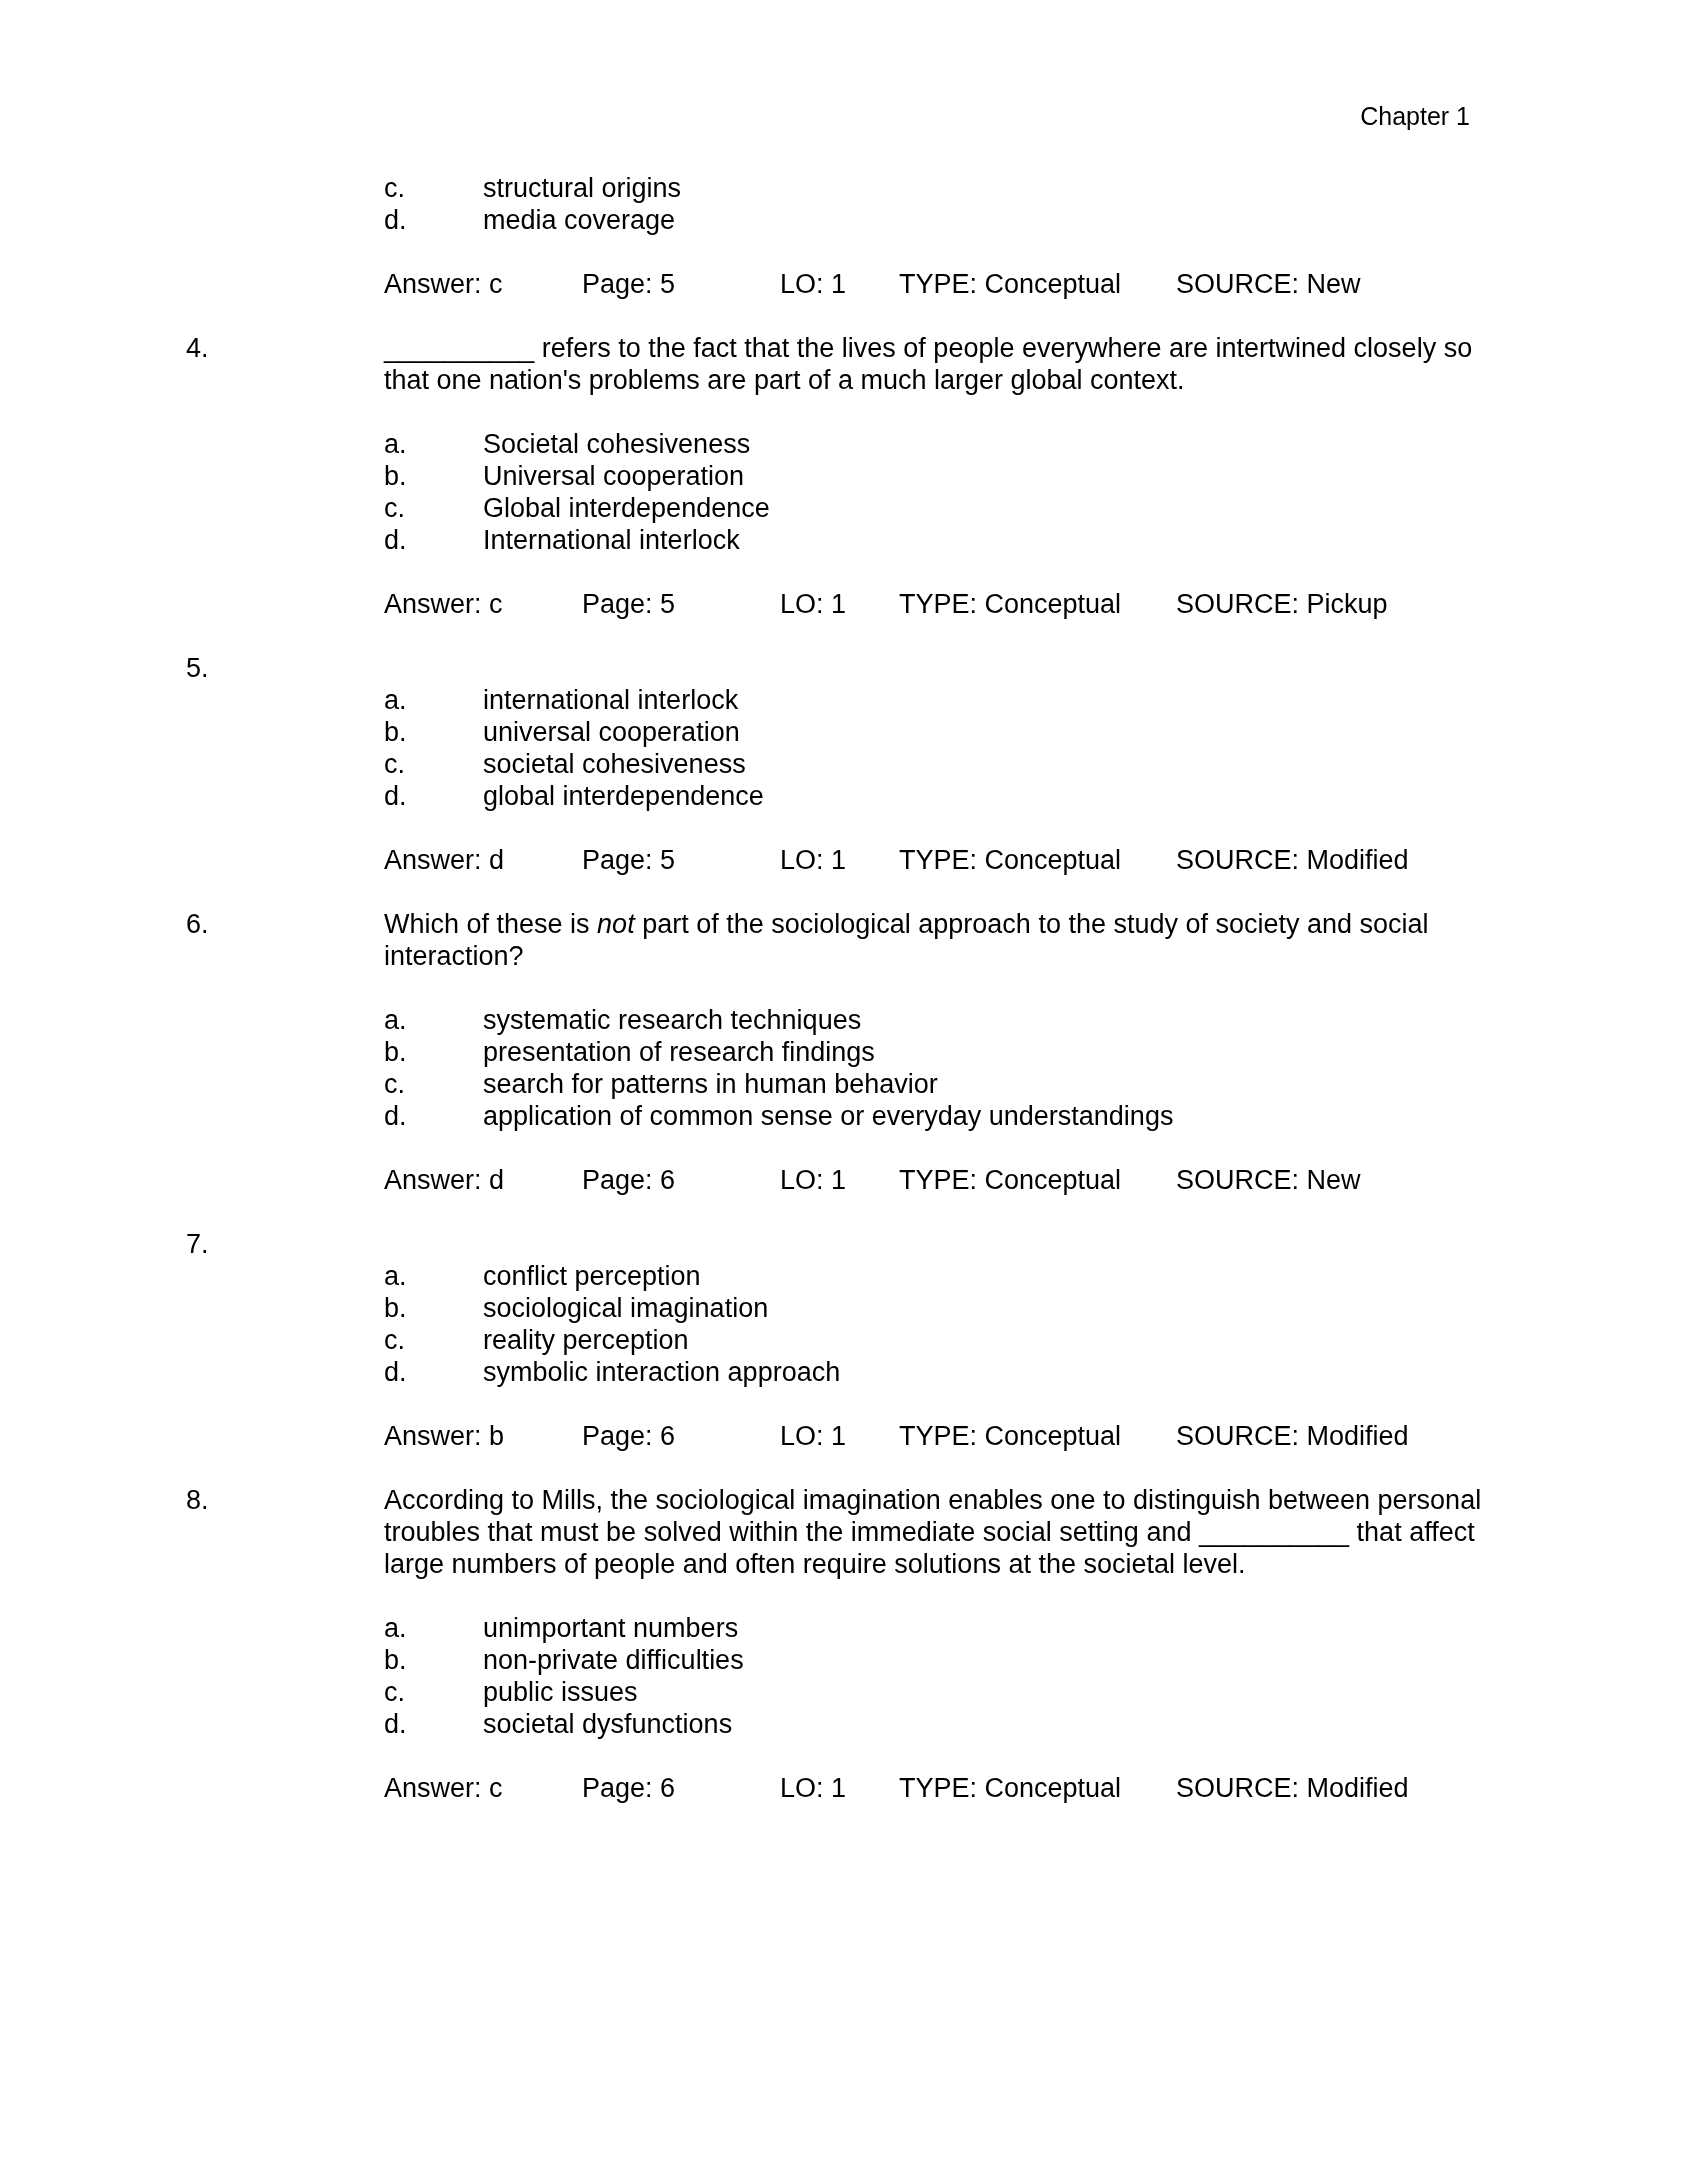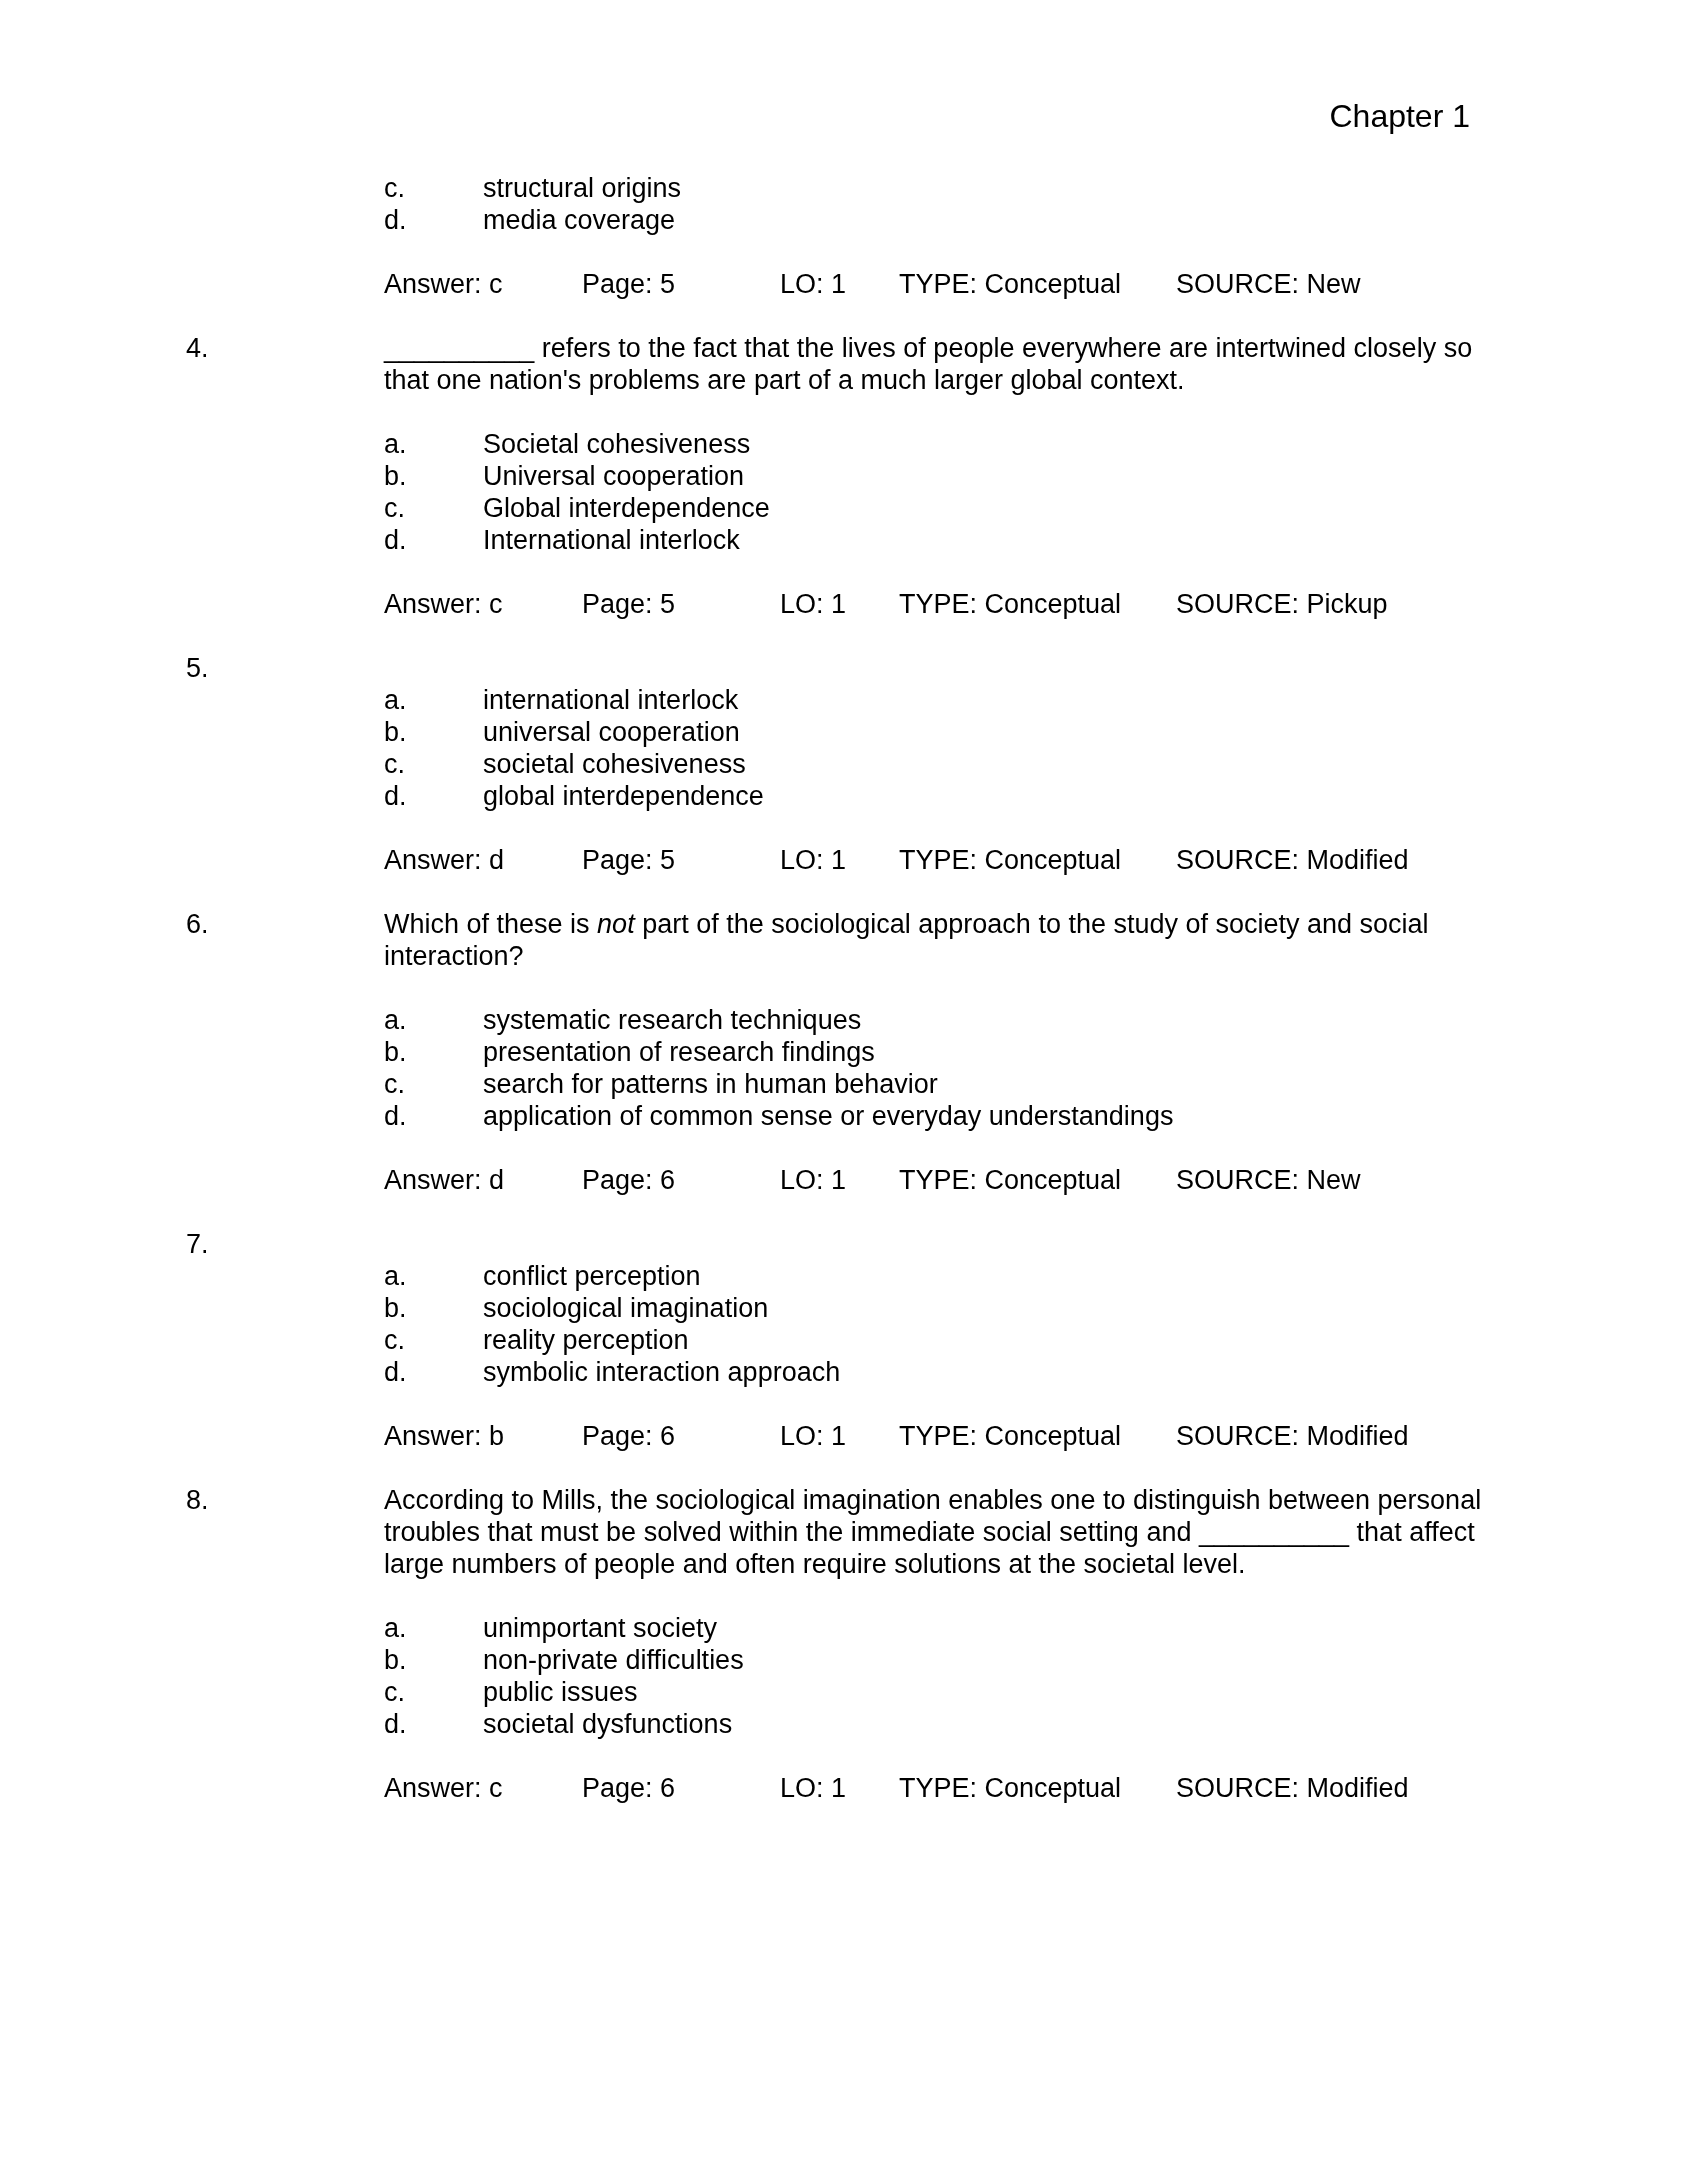--- a/index.html
+++ b/index.html
@@ -12,21 +12,21 @@
       height: 2178px;
       position: relative;
       font-family: "Liberation Sans", sans-serif;
       color: #000000;
       overflow: hidden;
     }
     .header {
       position: absolute;
       top: 97px;
       right: 213px;
-      font-size: 32px;
+      font-size: 25px;
       line-height: 38px;
     }
     .page {
       position: absolute;
       left: 0;
       top: 172px;
       width: 1683px;
       font-size: 27px;
       line-height: 32px;
     }
@@ -231,21 +231,21 @@
 
   <div class="block">
     <div class="qrow">
       <span class="qnum">8.</span>
       <span>According to Mills, the sociological imagination enables one to distinguish between personal troubles that must be solved within the immediate social setting and __________ that affect large numbers of people and often require solutions at the societal level.</span>
     </div>
     <div class="gap-s"></div>
     <div class="options">
       <div class="opt">
           <span class="opt-letter">a.</span>
-          <span>unimportant society</span>
+          <span>unimportant numbers</span>
         </div>
       <div class="opt">
           <span class="opt-letter">b.</span>
           <span>non-private difficulties</span>
         </div>
       <div class="opt">
           <span class="opt-letter">c.</span>
           <span>public issues</span>
         </div>
       <div class="opt">

